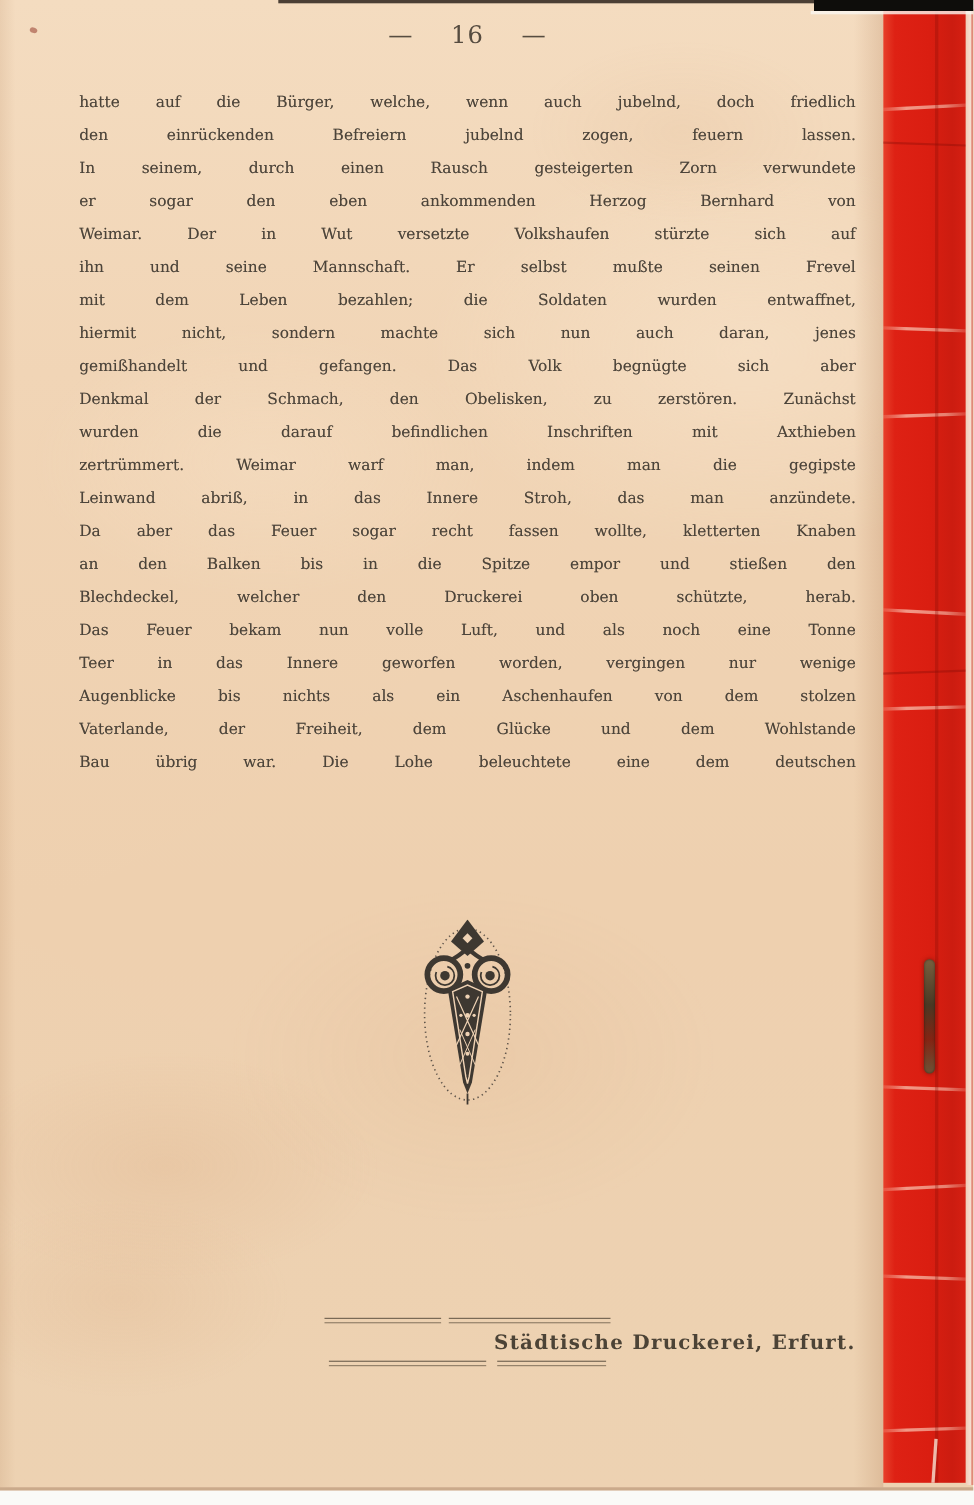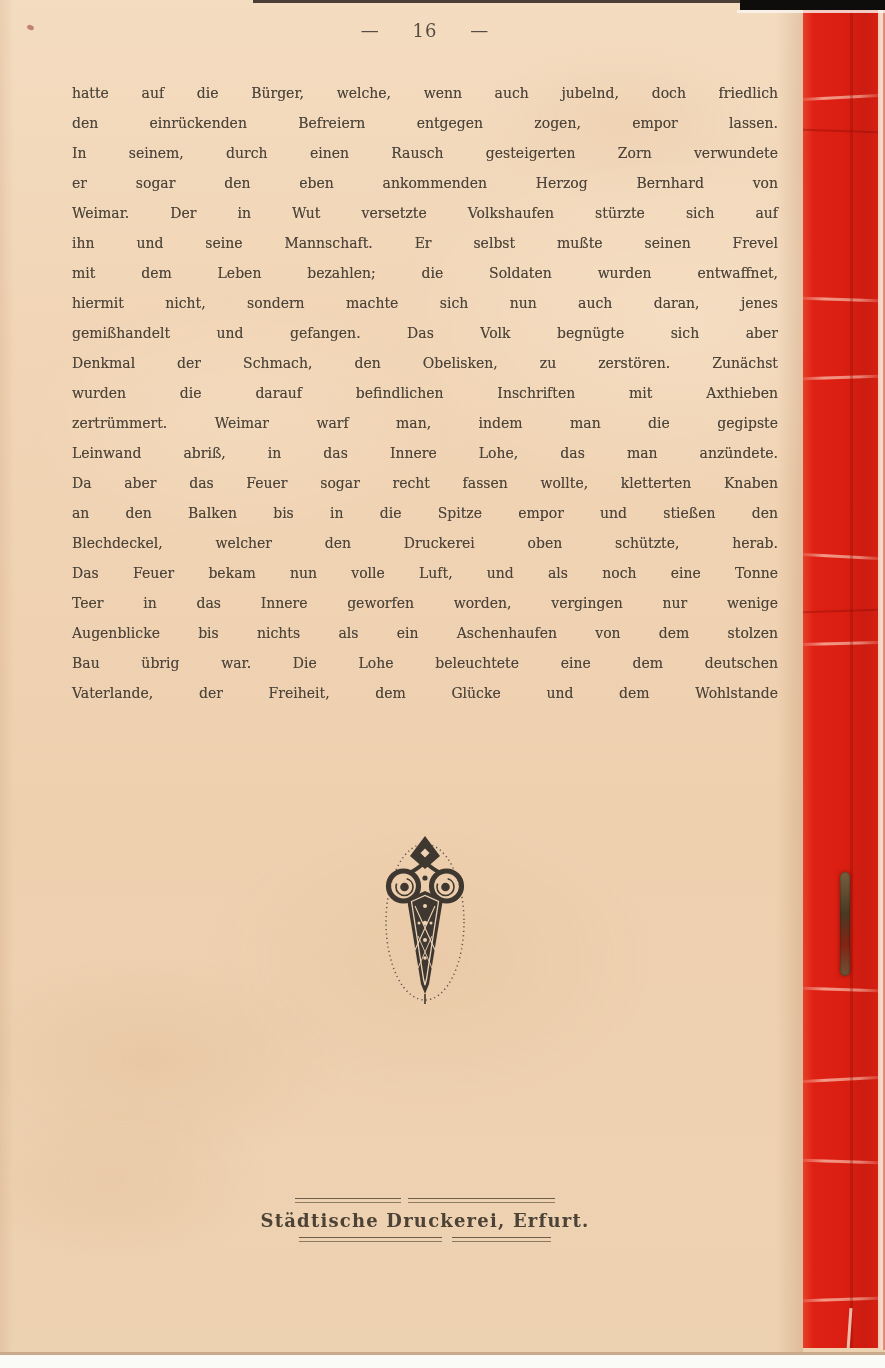--- a/index.html
+++ b/index.html
@@ -23,34 +23,34 @@
   }
   .edge-shade-left{position:absolute;left:0;top:0;width:14px;height:100%;
     background:linear-gradient(90deg,rgba(170,120,80,.14),rgba(170,120,80,0));}
   .binding-shadow{position:absolute;left:776px;top:0;width:27px;height:100%;
     background:linear-gradient(90deg,rgba(160,100,60,0),rgba(160,100,60,.20));}
   .ink-speck{position:absolute;left:27px;top:25px;width:7px;height:5px;border-radius:50%;
     background:rgba(150,60,45,.55);transform:rotate(20deg);}
   
   .page-number{
     position:absolute;left:72px;top:20px;width:706px;
-    text-align:center;font-size:18px;color:#564c40;word-spacing:26px;letter-spacing:1px;
+    text-align:center;font-size:22px;color:#564c40;word-spacing:26px;letter-spacing:1px;
   }
   
   .body-text{
     position:absolute;left:72px;top:78px;width:706px;
     font-size:14px;line-height:30px;color:#4c443a;
     text-shadow:0 0 .4px rgba(76,68,58,.5);
   }
   .text-line{text-align:justify;text-align-last:justify;white-space:normal;height:30px;overflow:visible;}
   .text-line.final{text-align-last:left;}
   
   .ornament{position:absolute;left:377px;top:836px;width:96px;height:170px;}
   
-  .imprint{position:absolute;left:72px;top:1198px;width:706px;text-align:center;}
+  .imprint{position:absolute;left:72px;top:1198px;width:706px;text-align:right;}
   .rule-row{display:flex;justify-content:center;align-items:center;}
   .rule-seg{height:3px;border-top:1.4px solid rgba(86,74,58,.85);border-bottom:1.4px solid rgba(86,74,58,.65);}
   .rt1{width:106px;margin-right:7px;}
   .rt2{width:147px;}
   .rb1{width:143px;margin-right:10px;}
   .rb2{width:99px;}
   .imprint-text{font-size:18px;font-weight:bold;color:#4c4336;letter-spacing:1.2px;margin:7px 0 6px 0;}
   
   .binding-strip{
     position:absolute;left:803px;top:10px;width:75px;height:1338px;overflow:hidden;
@@ -91,40 +91,40 @@
 
   <div class="paper">
     <div class="edge-shade-left"></div>
     <div class="binding-shadow"></div>
     <div class="ink-speck"></div>
 
     <div class="page-number">— 16 —</div>
 
     <div class="body-text">
         <div class="text-line">hatte auf die Bürger, welche, wenn auch jubelnd, doch friedlich</div>
-        <div class="text-line">den einrückenden Befreiern entgegen zogen, empor lassen.</div>
+        <div class="text-line">den einrückenden Befreiern jubelnd zogen, feuern lassen.</div>
         <div class="text-line">In seinem, durch einen Rausch gesteigerten Zorn verwundete</div>
         <div class="text-line">er sogar den eben ankommenden Herzog Bernhard von</div>
         <div class="text-line">Weimar.  Der in Wut versetzte Volkshaufen stürzte sich auf</div>
         <div class="text-line">ihn und seine Mannschaft.  Er selbst mußte seinen Frevel</div>
         <div class="text-line">mit dem Leben bezahlen; die Soldaten wurden entwaffnet,</div>
         <div class="text-line">hiermit nicht, sondern machte sich nun auch daran, jenes</div>
         <div class="text-line">gemißhandelt und gefangen.  Das Volk begnügte sich aber</div>
         <div class="text-line">Denkmal der Schmach, den Obelisken, zu zerstören.  Zunächst</div>
         <div class="text-line">wurden die darauf befindlichen Inschriften mit Axthieben</div>
         <div class="text-line">zertrümmert.  Weimar warf man, indem man die gegipste</div>
-        <div class="text-line">Leinwand abriß, in das Innere Lohe, das man anzündete.</div>
+        <div class="text-line">Leinwand abriß, in das Innere Stroh, das man anzündete.</div>
         <div class="text-line">Da aber das Feuer sogar recht fassen wollte, kletterten Knaben</div>
         <div class="text-line">an den Balken bis in die Spitze empor und stießen den</div>
         <div class="text-line">Blechdeckel, welcher den Druckerei oben schützte, herab.</div>
         <div class="text-line">Das Feuer bekam nun volle Luft, und als noch eine Tonne</div>
         <div class="text-line">Teer in das Innere geworfen worden, vergingen nur wenige</div>
         <div class="text-line">Augenblicke bis nichts als ein Aschenhaufen von dem stolzen</div>
+        <div class="text-line">Vaterlande, der Freiheit, dem Glücke und dem Wohlstande</div>
         <div class="text-line">Bau übrig war.  Die Lohe beleuchtete eine dem deutschen</div>
-        <div class="text-line">Vaterlande, der Freiheit, dem Glücke und dem Wohlstande</div>
       </div>
 
     <div class="ornament">
       <svg viewBox="0 0 96 170" width="96" height="170" xmlns="http://www.w3.org/2000/svg">
 
         <ellipse cx="48" cy="86" rx="39" ry="78" fill="none" stroke="#46403a" stroke-width="1.5" stroke-dasharray="1.2 3.2" opacity="0.85"></ellipse>
 
         <path d="M48 0 L63 20 L48 33 L33 20 Z" fill="#3e3831"></path>
         <path d="M48 12.5 L52.5 17 L48 21.5 L43.5 17 Z" fill="#efd2b4"></path>
         <circle cx="48" cy="42" r="2.6" fill="#3e3831"></circle>

